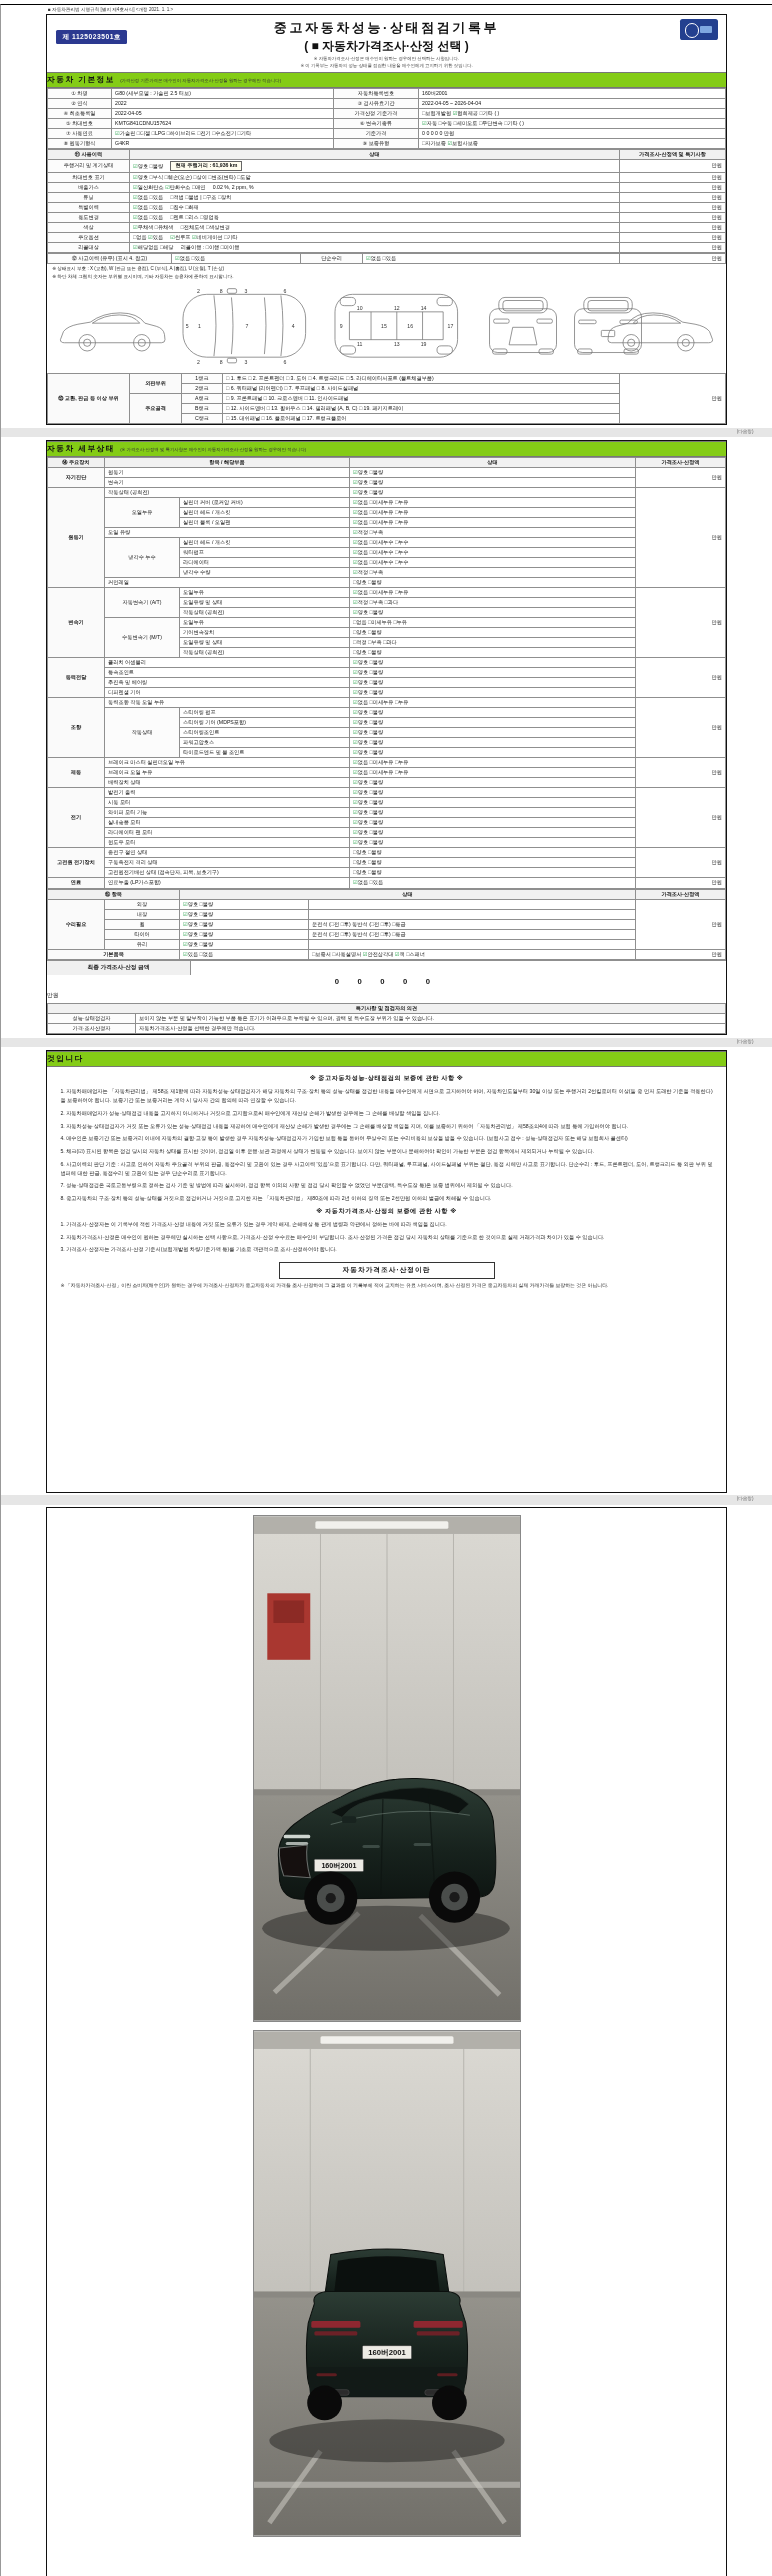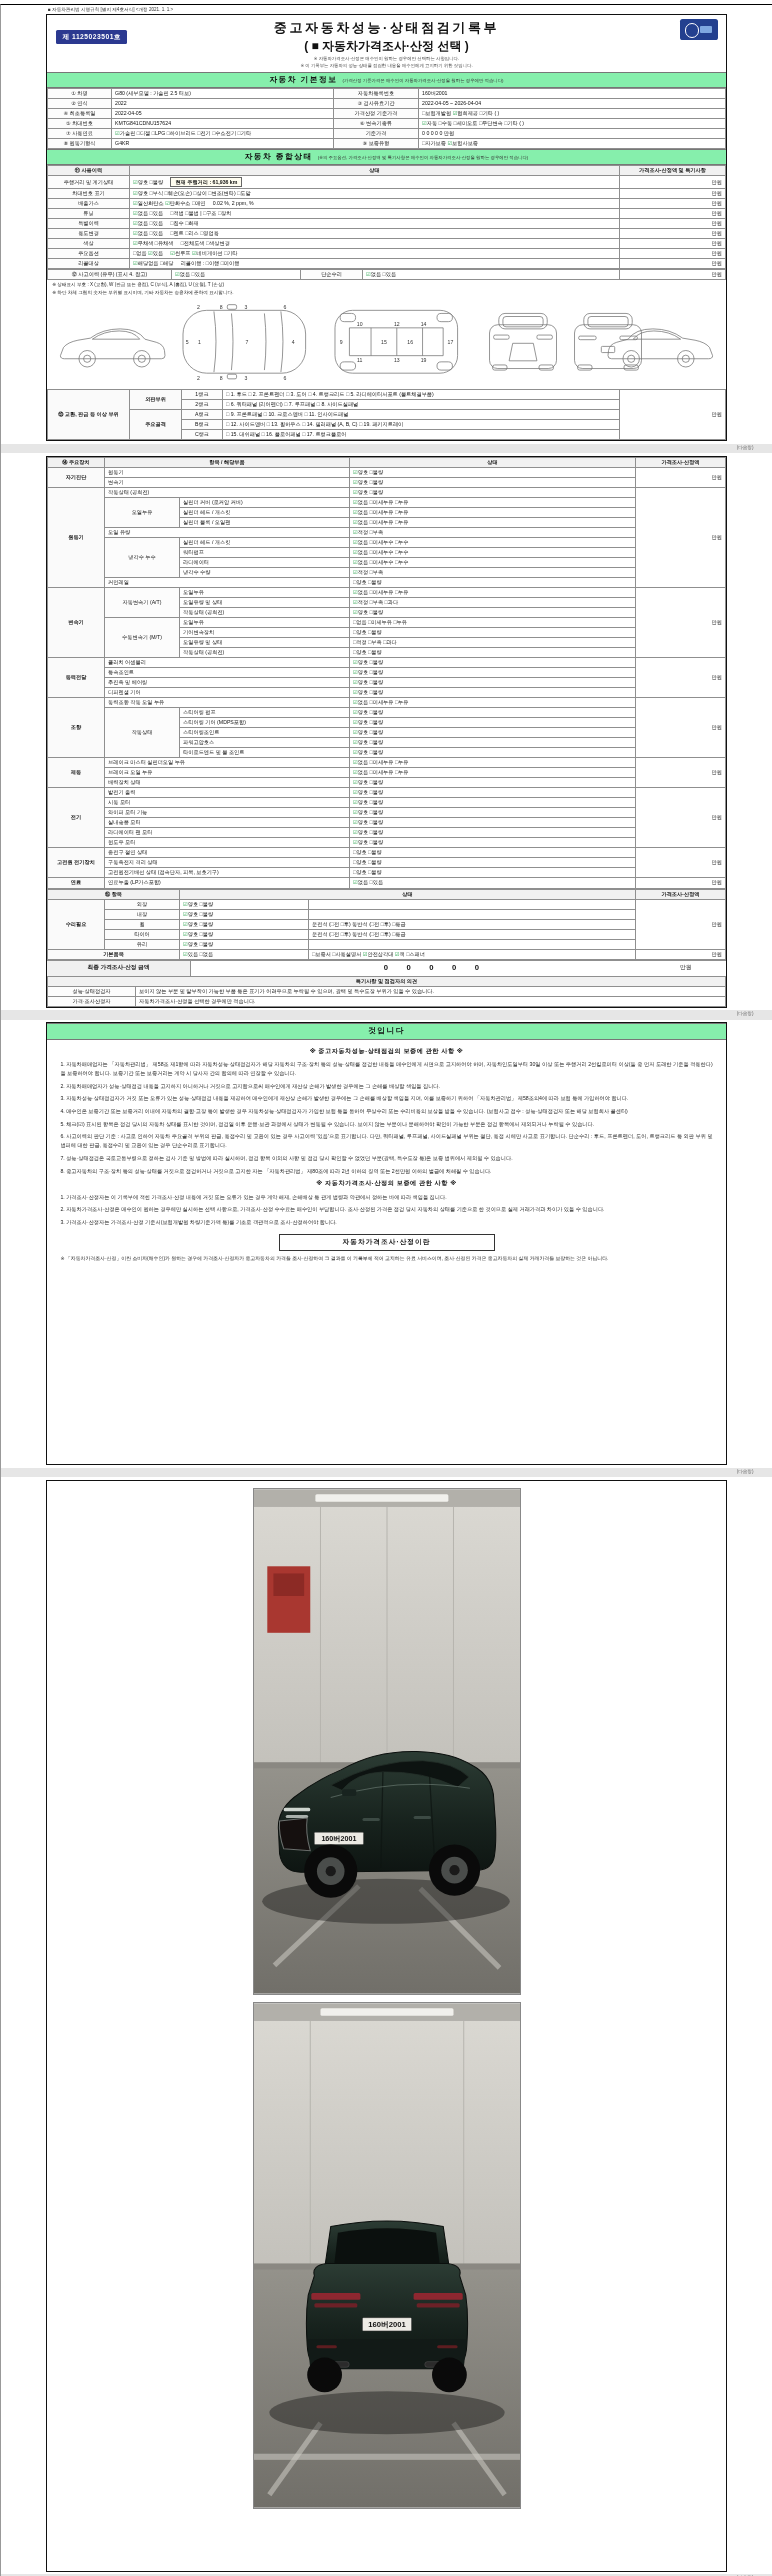--- a/index.html
+++ b/index.html
@@ -16,21 +16,21 @@
   .docno { position:absolute; left:9.3px; top:15.5px; background:#2b3990; color:#fff; font-weight:bold;
            font-size:6.7px; padding:2.6px 6.2px; border-radius:1.5px; letter-spacing:0.5px; }
   .logo { position:absolute; right:8.2px; top:4.1px; width:38px; height:21.6px; background:#23408f; border-radius:2.6px; }
   .logo:before { content:""; position:absolute; left:5.2px; top:4.6px; width:12.4px; height:12.4px; border:1.5px solid #fff; border-radius:50%; }
   .logo:after { content:""; position:absolute; right:6.2px; top:7.2px; width:11.3px; height:7.2px; background:#7fa8e0; border-radius:1px; }
   .title { text-align:center; font-size:13px; font-weight:bold; letter-spacing:2.6px; }
   .subtitle { text-align:center; font-size:12px; font-weight:bold; margin-top:1px; }
   .subnote { text-align:center; font-size:4.4px; color:#444; line-height:1.35; margin-top:1px; }
 
   
-  .sb { display:flex; justify-content:center; align-items:baseline; gap:5.2px; background:#86efac;
+  .sb { display:flex; justify-content:flex-start; align-items:baseline; gap:5.2px; background:#84cc16;
         border-top:0.5px solid #777; border-bottom:0.5px solid #777; padding:2.1px 0; }
   .sb b { font-size:7.7px; letter-spacing:1.5px; }
   .sb span { font-size:4.4px; color:#333; }
 
   
   table.t { border-collapse:collapse; width:100%; table-layout:fixed; }
   table.t td, table.t th { border:0.5px solid #8f8f8f; padding:1px 3.1px; font-size:5.2px; line-height:1.35; word-break:break-all; }
   table.t th { background:#f1f1f1; font-weight:bold; text-align:center; font-size:5.2px; }
   .lbl { text-align:center; background:#fcfcfc; }
   .grp { text-align:center; font-weight:bold; background:#fafafa; }
@@ -40,21 +40,21 @@
   .bx .on { color:#169b3e; font-weight:bold; }
   .bx .off { color:#555; }
   .ex { margin-left:7.2px; }
   .odo { display:inline-block; border:0.5px solid #666; background:#fffdf0; font-weight:bold; padding:0.5px 4.1px; margin-left:7.2px; }
 
   .legend { font-size:4.6px; color:#222; padding:1.5px 5.2px 0; line-height:1.5; }
   .diagram { text-align:center; padding:2.1px 0 3.1px; }
   .diagram svg { display:inline-block; }
 
   
-  .finalrow { display:flex; border-top:0.5px solid #8f8f8f; }
+  .finalrow { display:flex; border-top:0.5px solid #8f8f8f;flex-direction:column; }
   .finalrow .fl { width:144px; background:#f0f0f0; font-weight:bold; font-size:5.7px; text-align:center; padding:3.1px 0; border-right:0.5px solid #8f8f8f; }
   .finalrow .fv { flex:1; text-align:center; font-size:7.7px; font-weight:bold; letter-spacing:8.2px; padding:2.1px 0; }
   .finalrow .fu { width:46px; font-size:5.7px; text-align:left; padding:3.6px 0; }
 
   
   .notice { padding:4.1px 13.4px 6.2px; }
   .notice h4 { text-align:center; font-size:6.2px; margin:3.1px 0 4.1px; letter-spacing:0.5px; }
   .notice p { font-size:5.2px; line-height:1.75; margin:3.6px 0; text-align:justify; color:#1a1a1a; }
   .pricebox { width:216px; margin:7.2px auto 3.1px; border:1px solid #333; text-align:center; font-weight:bold; font-size:6.7px; padding:3.1px 0; letter-spacing:1px; }
   .pricebox-note { font-size:4.9px; line-height:1.7; color:#222; text-align:justify; margin-top:3.1px; }
@@ -126,24 +126,20 @@
       </tr>
       <tr>
         <td class="lbl">⑧ 원동기형식</td>
         <td class="bx">G4KR</td>
         <td class="lbl">⑨ 보증유형</td>
         <td class="bx"><span class="off">□</span>자가보증  <span class="on">☑</span>보험사보증</td>
       </tr>
     </tbody>
       </table>
 
-    <div class="sb">
-      <b>자동차 종합상태</b>
-      <span>(※의 주요옵션, 가격조사·산정액 및 특기사항은 매수인이 자동차가격조사·산정을 원하는 경우에만 적습니다)</span>
-    </div>
     <table class="t">
       <colgroup>
           <col style="width:82px">
           <col>
           <col style="width:106px">
         </colgroup>
       <tbody>
           <tr>
         <th>⑪ 사용이력</th>
         <th>상태</th>
@@ -353,20 +349,24 @@
       </tr>
     </tbody>
       </table>
   </div>
 
   <div class="gap">
       <span class="nx">(다음장)</span>
     </div>
 
   <div class="card card2">
+    <div class="sb">
+      <b>자동차 세부상태</b>
+      <span>(※ 가격조사·산정액 및 특기사항은 매수인이 자동차가격조사·산정을 원하는 경우에만 적습니다)</span>
+    </div>
     <table class="t">
       <colgroup>
           <col style="width:57px">
           <col style="width:75px">
           <col style="width:170px">
           <col>
           <col style="width:90px">
         </colgroup>
       <tbody>
           <tr>

